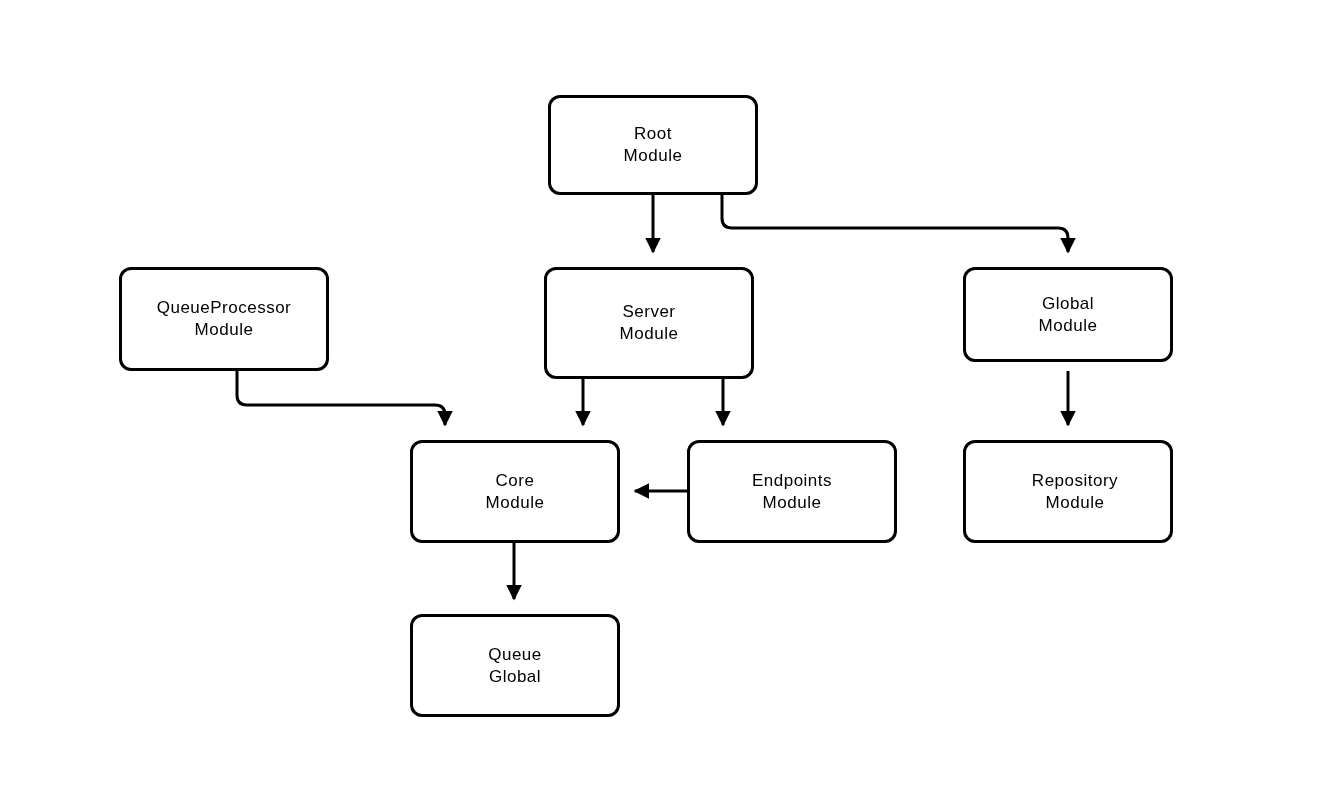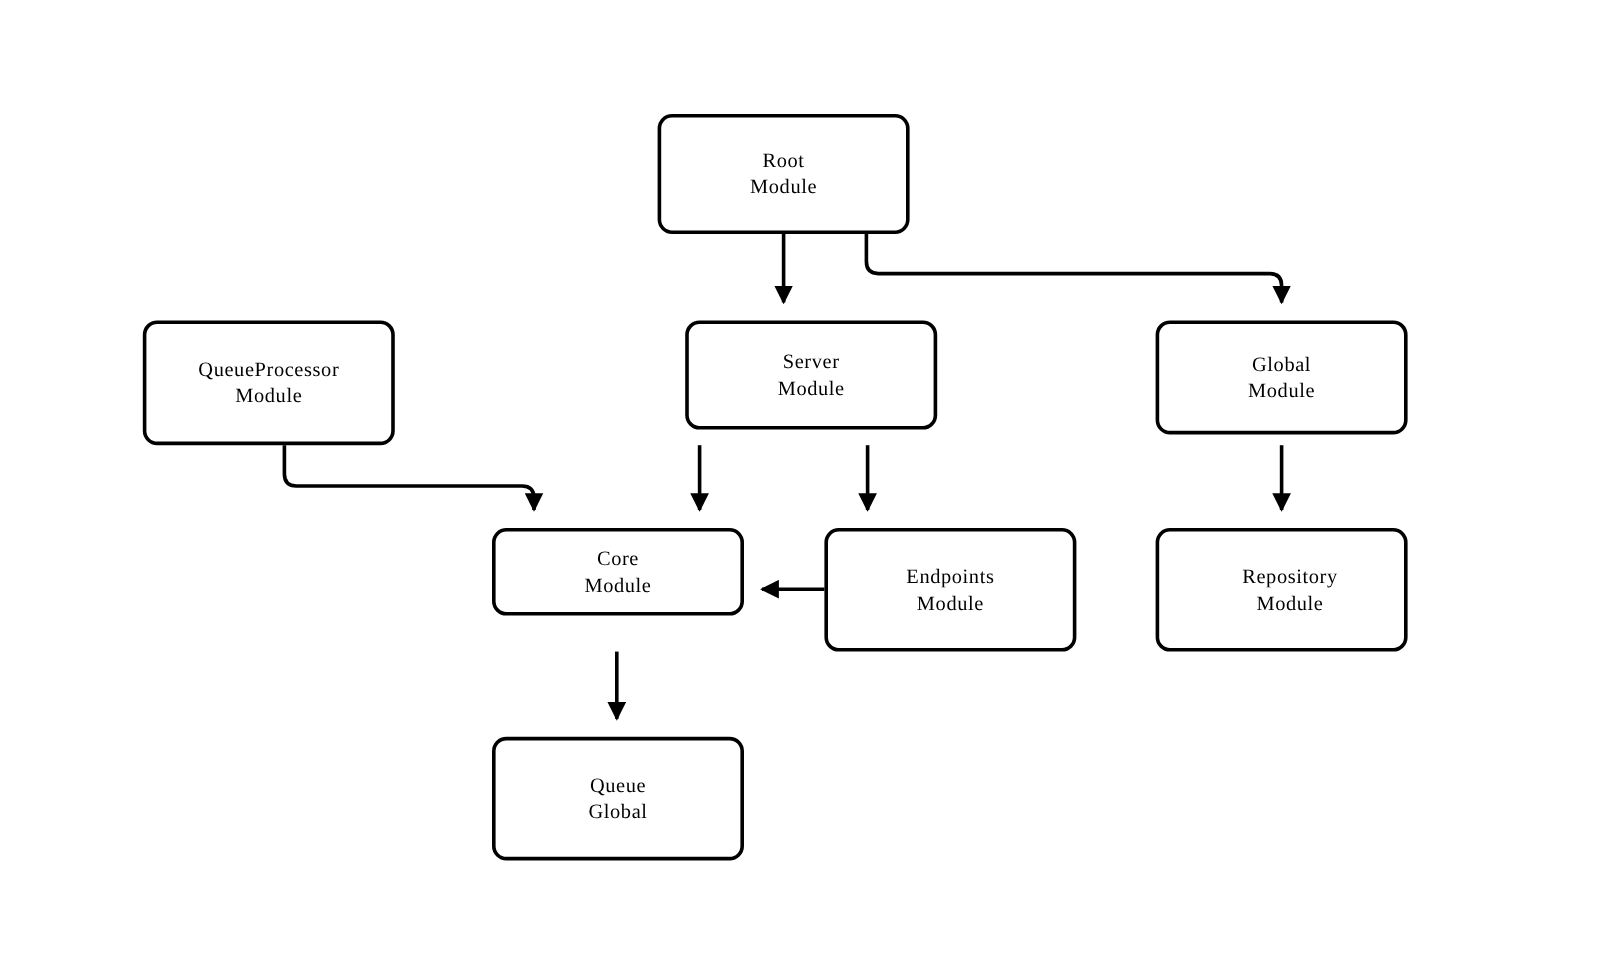--- a/index.html
+++ b/index.html
@@ -32,21 +32,21 @@
     background: #ffffff;
     border: 3px solid #000000;
     border-radius: 12px;
     display: flex;
     flex-direction: column;
     align-items: center;
     justify-content: center;
     z-index: 2;
   }
   .node-label {
-    font-family: Liberation Serif, serif;
+    font-family: Liberation Sans, sans-serif;
     font-size: 17px;
     line-height: 22px;
     color: #000000;
     text-align: center;
     white-space: pre;
     letter-spacing: 0.5px;
   }
 </style>
 </head>
 <body>
@@ -73,29 +73,29 @@
 
   <div id="node-layer">
       <div class="node-box" style="left: 548px; top: 95px; width: 210px; height: 100px; border-color: rgb(0, 0, 0);">
         <div class="node-label" style="color: rgb(0, 0, 0);">Root
 Module</div>
       </div>
       <div class="node-box" style="left: 119px; top: 267px; width: 210px; height: 104px; border-color: rgb(0, 0, 0);">
         <div class="node-label" style="color: rgb(0, 0, 0);">QueueProcessor
 Module</div>
       </div>
-      <div class="node-box" style="left: 571px; top: 267px; width: 210px; height: 91px; border-color: rgb(0, 0, 0);">
+      <div class="node-box" style="left: 544px; top: 267px; width: 210px; height: 112px; border-color: rgb(0, 0, 0);">
         <div class="node-label" style="color: rgb(0, 0, 0);">Server
 Module</div>
       </div>
       <div class="node-box" style="left: 963px; top: 267px; width: 210px; height: 95px; border-color: rgb(0, 0, 0);">
         <div class="node-label" style="color: rgb(0, 0, 0);">Global
 Module</div>
       </div>
-      <div class="node-box" style="left: 410px; top: 440px; width: 210px; height: 73px; border-color: rgb(0, 0, 0);">
+      <div class="node-box" style="left: 410px; top: 440px; width: 210px; height: 103px; border-color: rgb(0, 0, 0);">
         <div class="node-label" style="color: rgb(0, 0, 0);">Core
 Module</div>
       </div>
       <div class="node-box" style="left: 687px; top: 440px; width: 210px; height: 103px; border-color: rgb(0, 0, 0);">
         <div class="node-label" style="color: rgb(0, 0, 0);">Endpoints
 Module</div>
       </div>
       <div class="node-box" style="left: 963px; top: 440px; width: 210px; height: 103px; border-color: rgb(0, 0, 0); padding-left: 14px;">
         <div class="node-label" style="color: rgb(0, 0, 0);">Repository
 Module</div>

